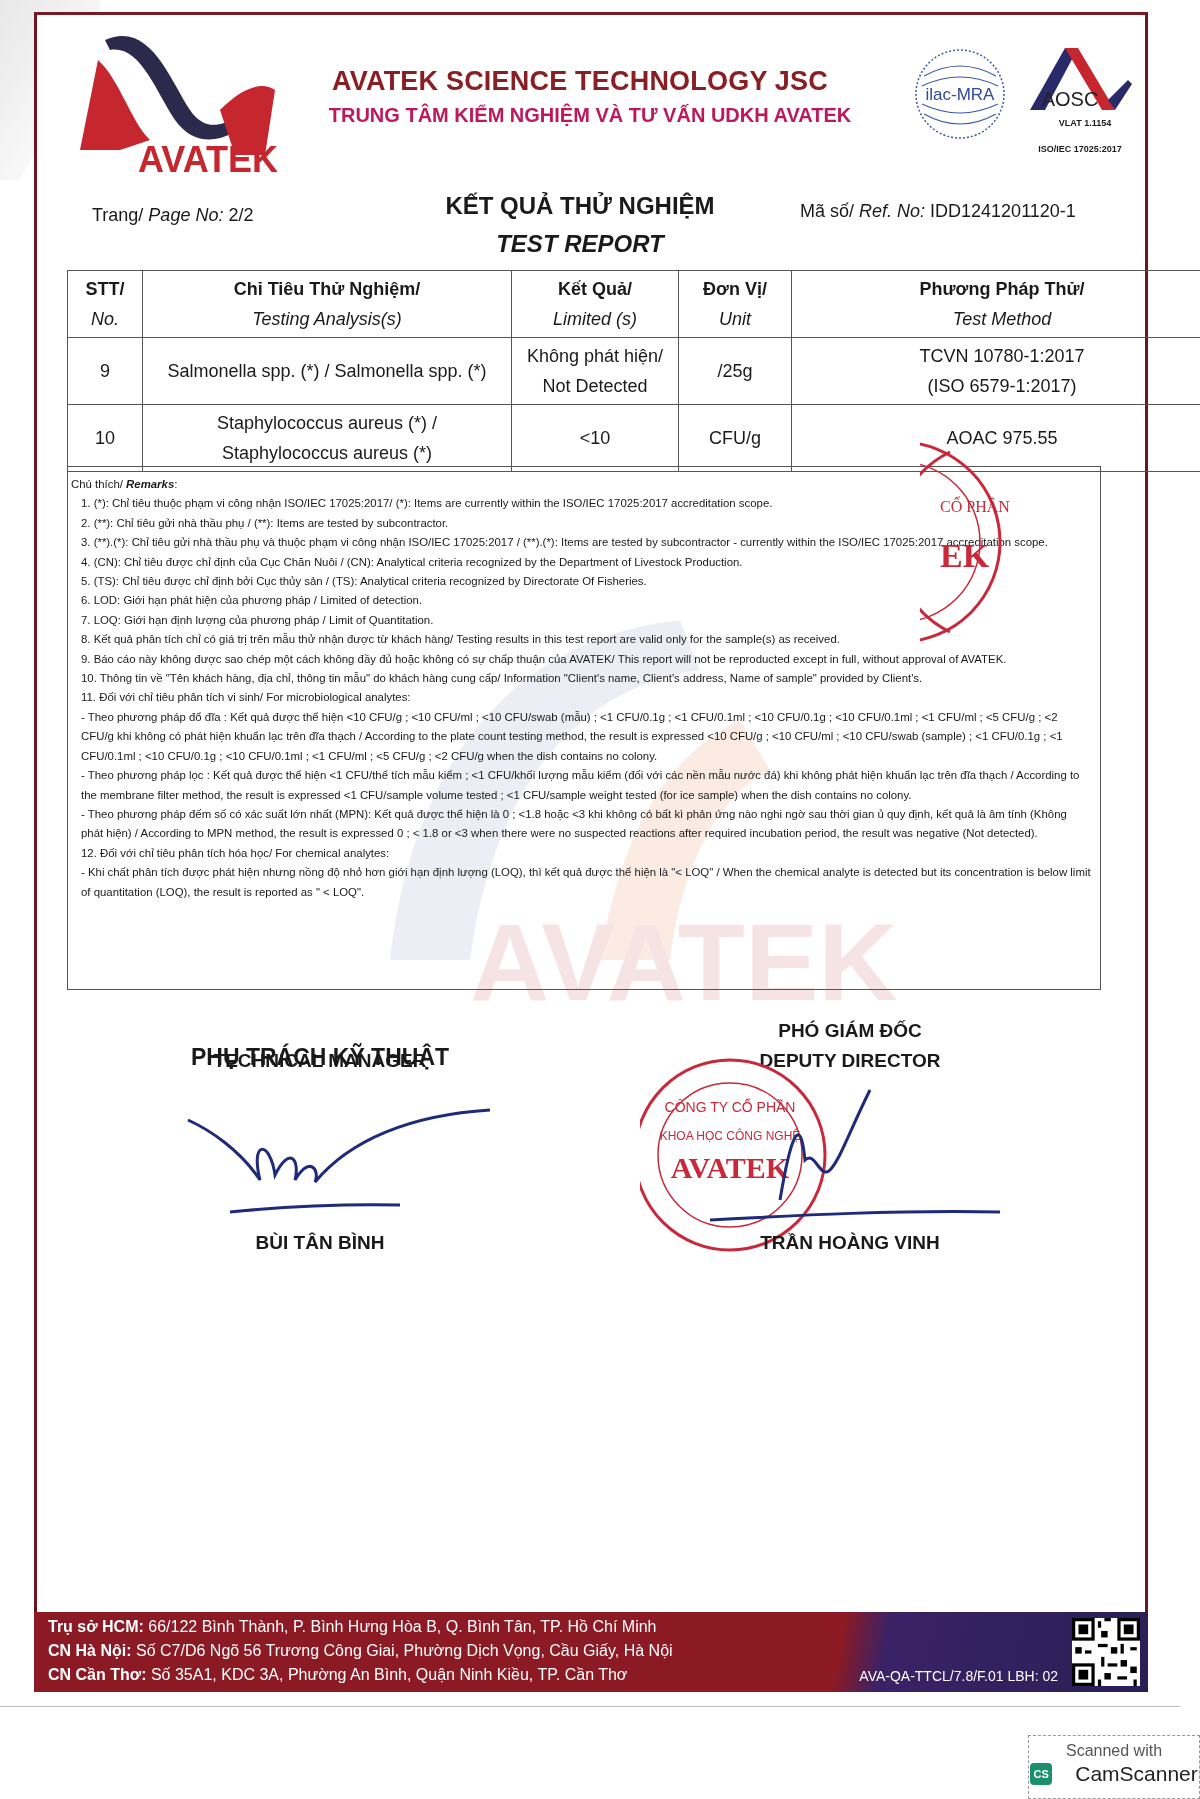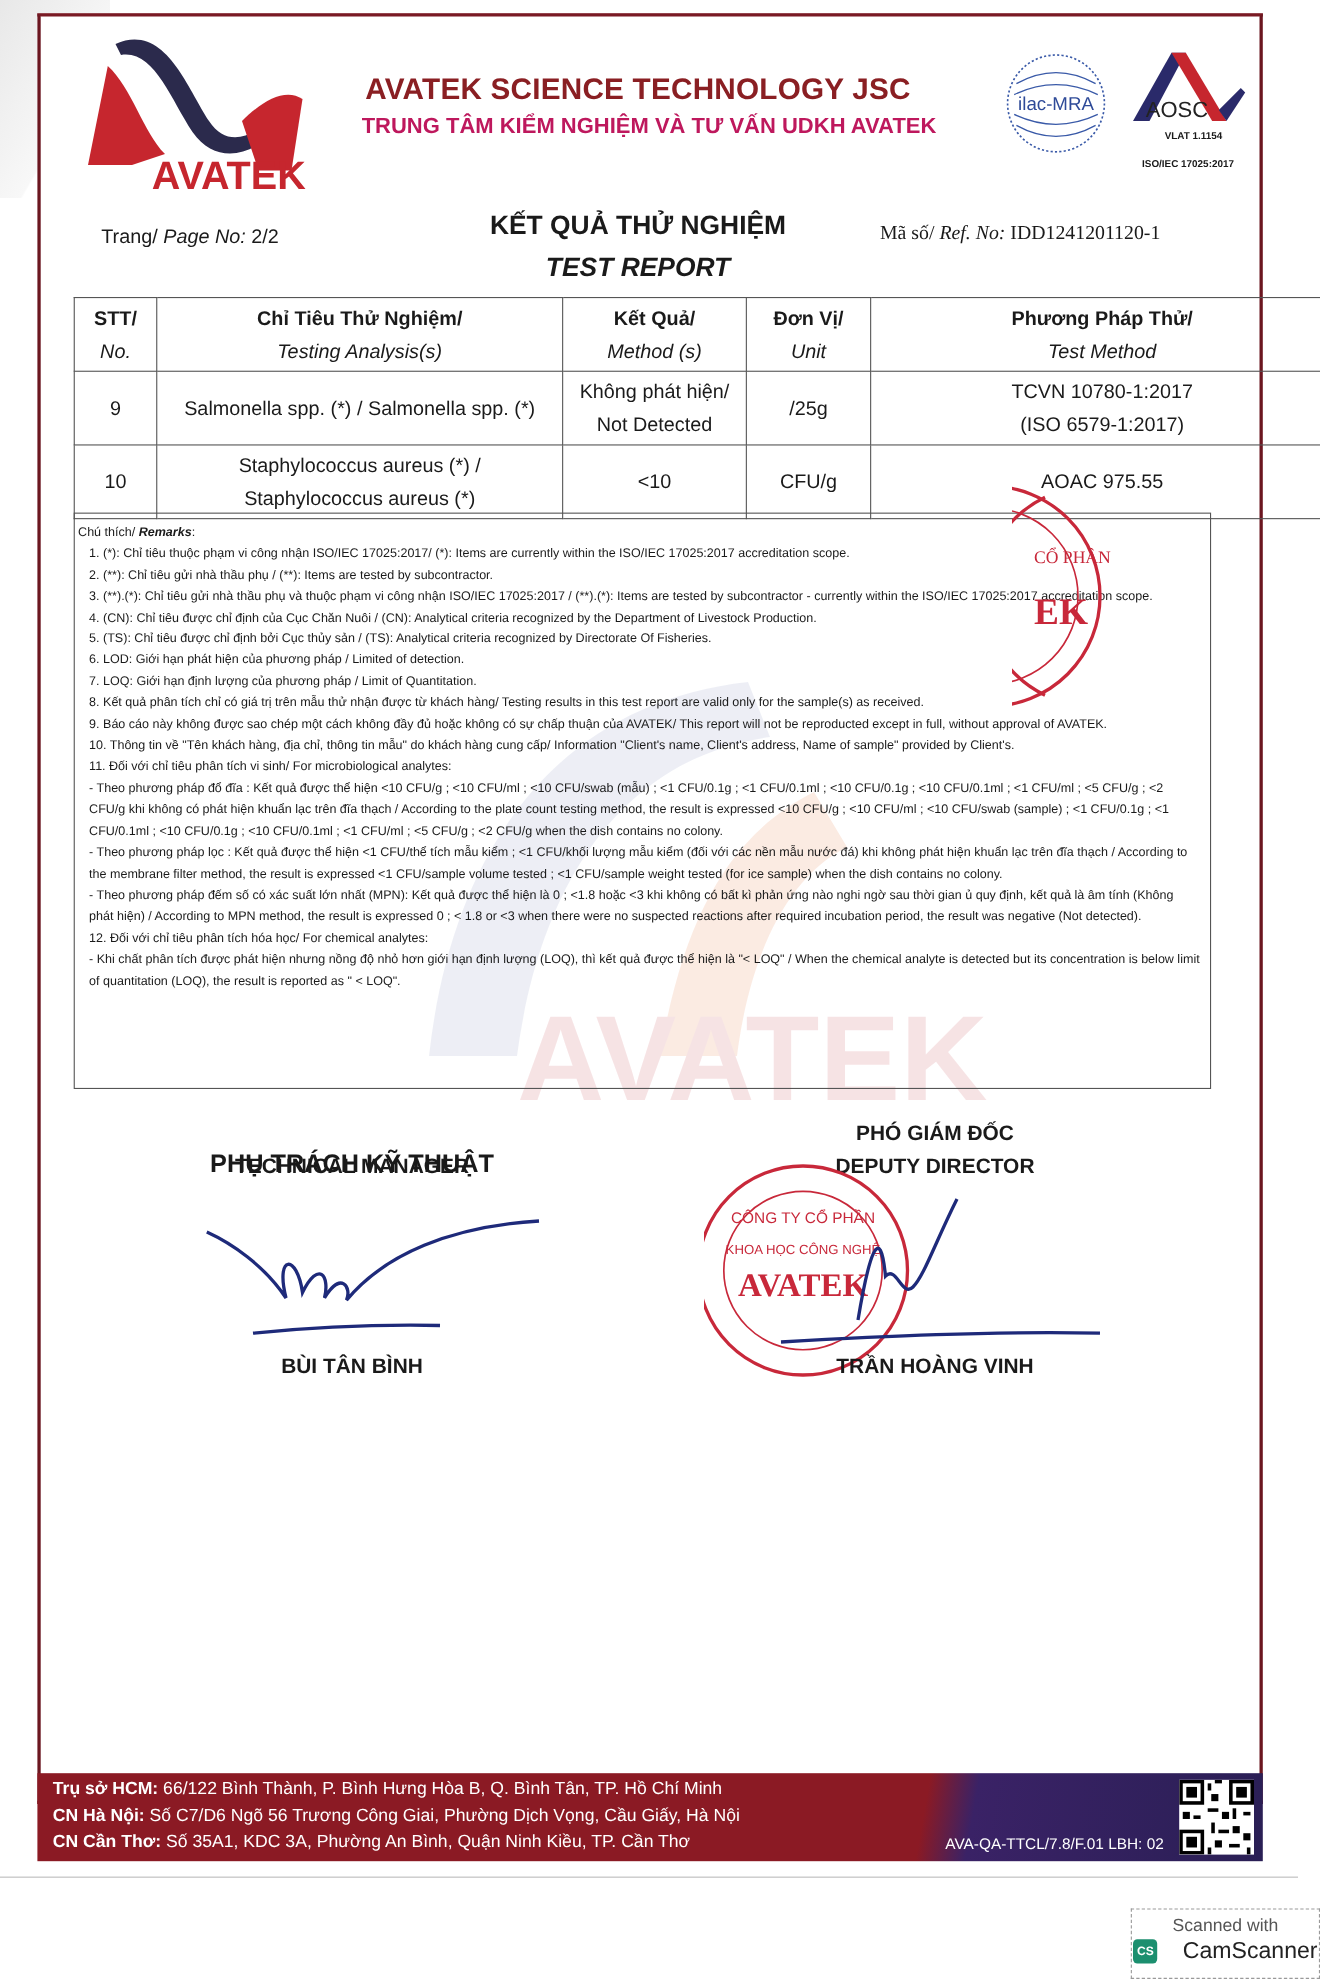--- a/index.html
+++ b/index.html
@@ -10,21 +10,21 @@
   .company-name { position: absolute; left: 300px; top: 66px; width: 560px; text-align: center; font-weight: bold; font-size: 27px; color: #8a1f23; letter-spacing: 0.2px; }
   .company-sub { position: absolute; left: 290px; top: 104px; width: 600px; text-align: center; font-weight: bold; font-size: 20px; color: #be185d; }
   .ilac { position: absolute; left: 912px; top: 46px; width: 96px; height: 96px; }
   .aosc { position: absolute; left: 1020px; top: 40px; width: 120px; height: 120px; }
   .aosc-code { position: absolute; left: 1040px; top: 118px; width: 90px; text-align: center; font-size: 9px; font-weight: bold; }
   .aosc-iso { position: absolute; left: 1020px; top: 144px; width: 120px; text-align: center; font-size: 9px; font-weight: bold; }
   .page-no { position: absolute; left: 92px; top: 205px; font-size: 18px; }
   .page-no i, .ref-no i { font-style: italic; }
   .title-vi { position: absolute; left: 390px; top: 192px; width: 380px; text-align: center; font-weight: bold; font-size: 24px; }
   .title-en { position: absolute; left: 390px; top: 230px; width: 380px; text-align: center; font-weight: bold; font-style: italic; font-size: 24px; }
-  .ref-no { position: absolute; left: 800px; top: 201px; font-size: 18px; font-family: Liberation Serif, serif; }
+  .ref-no { position: absolute; left: 800px; top: 201px; font-size: 18px; }
 
   table.results { position: absolute; left: 67px; top: 270px; width: 1146px; border-collapse: collapse; font-size: 18px; }
   table.results th, table.results td { border: 1.5px solid #555; text-align: center; padding: 3px 4px; vertical-align: middle; line-height: 30px; }
   table.results th { font-weight: normal; height: 60px; }
   table.results th .hv { font-weight: bold; display: block; }
   table.results th .he { font-style: italic; display: block; }
   table.results td { height: 60px; }
   td.analysis { text-align: center; }
   .col-no { width: 66px; } .col-an { width: 360px; } .col-res { width: 158px; } .col-unit { width: 104px; }
 
@@ -105,21 +105,21 @@
       <th class="col-no">
           <span class="hv">STT/</span>
           <span class="he">No.</span>
         </th>
       <th class="col-an">
           <span class="hv">Chỉ Tiêu Thử Nghiệm/</span>
           <span class="he">Testing Analysis(s)</span>
         </th>
       <th class="col-res">
           <span class="hv">Kết Quả/</span>
-          <span class="he">Method (s)</span>
+          <span class="he">Limited (s)</span>
         </th>
       <th class="col-unit">
           <span class="hv">Đơn Vị/</span>
           <span class="he">Unit</span>
         </th>
       <th>
           <span class="hv">Phương Pháp Thử/</span>
           <span class="he">Test Method</span>
         </th>
     </tr>

